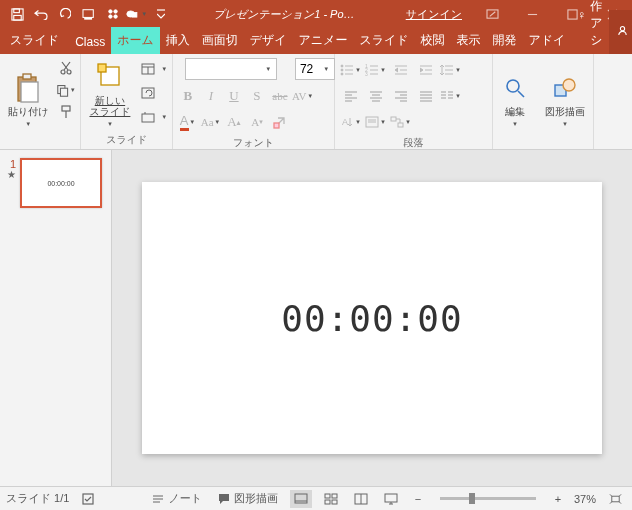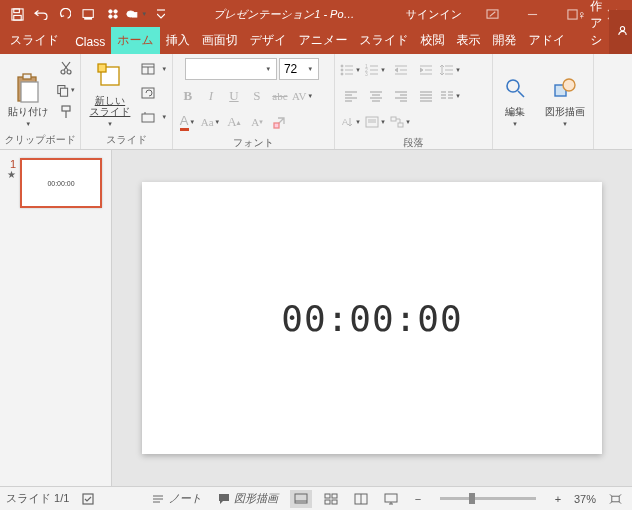--- a/index.html
+++ b/index.html
@@ -2,21 +2,21 @@
 <html><head>
 <meta charset="utf-8">
 <style>
   * { box-sizing: border-box; margin: 0; padding: 0; font-family: "Meiryo UI", "Segoe UI", sans-serif; user-select: none; }
   body { width: 632px; height: 510px; background: #e6e6e6; overflow: hidden; display: flex; flex-direction: column; }
   
   .titlebar { height: 28px; background: #b7472a; color: #fff; display: flex; align-items: center; font-size: 11px; }
   .titlebar .qat { display: flex; align-items: center; gap: 2px; padding-left: 6px; }
   .titlebar .qat-btn { width: 22px; height: 28px; display: flex; align-items: center; justify-content: center; cursor: pointer; }
   .titlebar .title { flex: 1; text-align: center; overflow: hidden; white-space: nowrap; text-overflow: ellipsis; font-style: italic; }
-  .titlebar .signin { padding: 0 10px; }
+  .titlebar .signin { padding: 0 10px; text-decoration: underline; }
   .titlebar .win-btn { width: 40px; height: 28px; display: flex; align-items: center; justify-content: center; color: #e9c4ba; }
   .titlebar svg { stroke: #fff; }
   .titlebar .win-btn svg { stroke: #e9c4ba; }
   .shape-menu { display:flex; align-items:center; gap:2px; }
 
   .tabs { height: 26px; background: #b7472a; display: flex; align-items: flex-end; font-size: 12px; color: #fff; }
   .tabs .tab { padding: 5px 6px 5px 6px; cursor: pointer; white-space: nowrap; }
   .tabs .tab.active { background: #5eead4; color: #b7472a; }
   .tabs .tell-me { display:flex; align-items:center; gap:4px; padding:5px 6px; }
   .tabs .share { padding: 5px 8px; background: #a63e24; display:flex; align-items:center; gap:4px; }
@@ -27,21 +27,21 @@
   .group-body { flex: 1; display: flex; align-items: flex-start; }
   .group-label { font-size: 10px; color: #666; text-align: center; padding: 2px 0; position: relative; }
   .lg-btn { display: flex; flex-direction: column; align-items: center; justify-content: flex-end; gap: 2px; padding: 4px 4px 2px 4px; font-size: 10px; color: #444; text-align: center; line-height: 1.15; cursor:pointer; height: 74px; }
   .lg-btn .ico { width: 28px; height: 32px; display:flex; align-items:center; justify-content:center; }
   .mini { display:flex; flex-direction:column; gap:2px; padding:2px 0 0 4px; }
   .mini-row { display:flex; align-items:center; gap:2px; height:22px; }
   .sq { width:20px; height:20px; display:flex; align-items:center; justify-content:center; cursor:pointer; color:#555; }
   .sq svg { stroke:#666; }
   .dd { font-size:7px; color:#555; padding:0 2px; }
 
-  .font-group .body-top { display:flex; align-items:flex-end; gap:2px; padding:2px 8px; }
+  .font-group .body-top { display:flex; align-items:flex-end; gap:18px; padding:2px 8px; }
   .font-select { width:92px; height:22px; border:1px solid #c0c0c0; background:#fff; font-size:11px; padding:2px 4px; display:flex; align-items:center; justify-content:space-between; }
   .size-select { width:40px; height:22px; border:1px solid #c0c0c0; background:#fff; font-size:12px; padding:2px 4px; display:flex; align-items:center; justify-content:space-between;}
   .btn-row { display:flex; align-items:center; gap:1px; height:24px; }
   .fmt { width:22px; height:22px; display:flex; align-items:center; justify-content:center; font-size:13px; color:#7a7a7a; cursor:pointer; font-family: "Times New Roman", serif; }
   .fmt.small { font-size:11px;}
   .fmt.disabled { color:#b5b5b5; }
 
   .para-group .btn-row .fmt { width:24px; }
 
   .workarea { flex:1; display:flex; background:#e6e6e6; overflow:hidden; }
@@ -49,21 +49,21 @@
   .thumb-wrap { display:flex; gap:4px; }
   .thumb-num { font-size:11px; color:#b7472a; width:10px; text-align:right; }
   .thumb-star { font-size:10px; color:#666; width:10px; text-align:right; line-height:1; }
   .thumb { width:82px; height:50px; background:#fff; border:2px solid #d85a3b; display:flex; align-items:center; justify-content:center; font-size:7px; color:#444; box-shadow:0 0 2px rgba(0,0,0,0.2);}
   .canvas-pane { flex:1; display:flex; align-items:center; justify-content:center; padding:12px 20px; overflow:auto;}
   .slide { width:460px; height:272px; background:#fff; box-shadow:0 2px 6px rgba(0,0,0,0.25); display:flex; align-items:center; justify-content:center; }
   .slide-text { font-size:36px; color:#333; font-family: Consolas, monospace; letter-spacing:1px;}
 
   .statusbar { height:24px; background:#f3f3f3; border-top:1px solid #d0d0d0; display:flex; align-items:center; font-size:11px; color:#555; padding:0 6px; gap:8px; }
   .statusbar .spacer { flex:1; }
-  .sb-btn { display:flex; align-items:center; gap:4px; padding:0 4px; cursor:pointer; color:#555;font-style:italic;}
+  .sb-btn { display:flex; align-items:center; gap:4px; padding:0 4px; cursor:pointer; color:#555;}
   .view-btn { width:22px; height:18px; display:flex; align-items:center; justify-content:center; cursor:pointer;}
   .view-btn.active { background:#d8d8d8; }
   .zoom-slider { width:96px; height:3px; background:#bbb; position:relative; margin:0 6px;}
   .zoom-slider .handle { position:absolute; left:30%; top:-4px; width:6px; height:11px; background:#888; }
   .zm { width:16px; text-align:center; cursor:pointer;}
 </style>
 </head>
 <body>
 
 <div class="titlebar">
@@ -198,21 +198,20 @@
             <span class="dd">▾</span>
           </div>
         <div class="sq">
             <svg width="14" height="14" viewBox="0 0 14 14" fill="none" stroke-width="1.2">
               <rect x="3" y="1" width="8" height="5"></rect>
               <line x1="7" y1="6" x2="7" y2="13"></line>
             </svg>
           </div>
       </div>
     </div>
-    <div class="group-label">クリップボード</div>
   </div>
 
   <div class="group">
     <div class="group-body">
       <div class="lg-btn">
         <div class="ico">
             <svg width="26" height="28" viewBox="0 0 26 28" fill="none" stroke="#c59000" stroke-width="1.3">
               <rect x="4" y="4" width="18" height="18" fill="#fff"></rect>
               <rect x="1" y="1" width="8" height="8" fill="#ffd966" stroke="#c59000"></rect>
             </svg>

